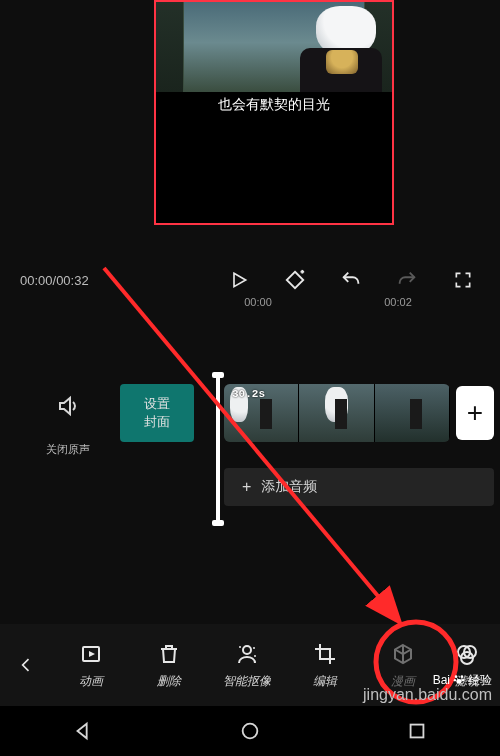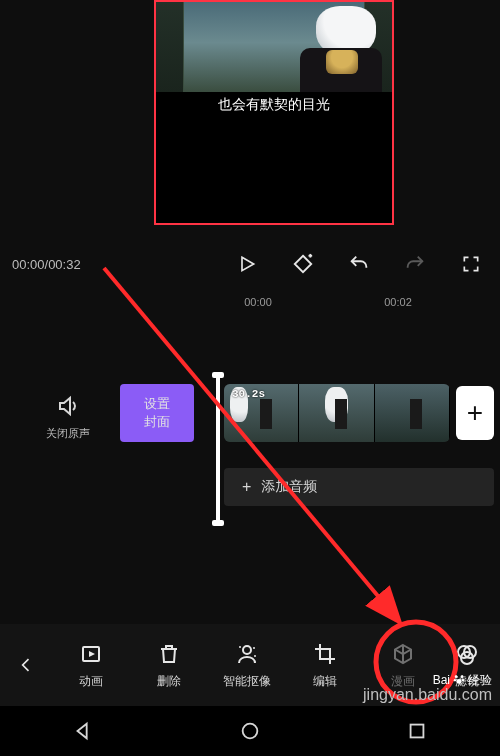--- a/index.html
+++ b/index.html
@@ -11,53 +11,53 @@
   .sky{position:absolute;inset:0;background:linear-gradient(#4a6b78 0%,#6b8a8f 45%,#3a4d3f 100%);}
   .pillar{position:absolute;top:0;width:34px;height:90px;background:linear-gradient(180deg,#233028,#1a241d);border-left:1px solid #3a4d3f;border-right:1px solid #3a4d3f;}
   .pillar.l{left:-6px;}
   .pillar.r{right:-6px;}
   .char{position:absolute;right:8px;top:2px;width:96px;height:90px;}
   .char .hair{position:absolute;left:28px;top:2px;width:60px;height:50px;border-radius:40% 40% 46% 46%;background:radial-gradient(ellipse at 60% 30%,#f5f6f7 0 55%,#cfd4d8 80%);}
   .char .shoulder{position:absolute;left:12px;top:44px;width:82px;height:46px;background:#151316;border-radius:10px 10px 0 0;}
   .char .gold{position:absolute;left:38px;top:46px;width:32px;height:24px;background:radial-gradient(circle at 50% 30%,#d7b25a 0 45%,#7b5e2a 100%);border-radius:6px;}
   .preview-subtitle{position:absolute;left:0;top:94px;width:100%;text-align:center;font-size:14px;color:#fff;}
   
-  .transport{position:absolute;left:0;top:248px;width:100%;height:32px;display:flex;align-items:center;padding:0 12px;}
+  .transport{position:absolute;left:0;top:264px;width:100%;height:32px;display:flex;align-items:center;padding:0 20px;}
   .timecode{font-size:13px;color:#bdbdbd;}
   .transport-spacer{width:140px;}
   .transport-icons{flex:1;display:flex;align-items:center;justify-content:flex-end;gap:34px;margin-right:6px;}
   .ticon{width:22px;height:22px;display:flex;align-items:center;justify-content:center;color:#e6e6e6;}
   .tdisabled{color:#5a5a5a;}
   
   .ruler{position:absolute;left:0;top:296px;width:100%;height:20px;font-size:11px;color:#9a9a9a;padding-left:38px;}
   .ruler span{position:absolute;transform:translateX(-50%);}
   
   .timeline{position:absolute;left:0;top:370px;width:100%;height:180px;}
   .mute-col{position:absolute;left:40px;top:24px;width:56px;text-align:center;}
-  .mute-col .lab{font-size:11px;color:#bdbdbd;margin-top:4px;}
-  .cover-btn{position:absolute;left:120px;top:14px;width:74px;height:58px;background:#8b5cf6;border-radius:4px;display:flex;align-items:center;justify-content:center;flex-direction:column;font-size:13px;color:#e2e2e2;line-height:18px;}
+  .mute-col .lab{font-size:11px;color:#bdbdbd;margin-top:20px;}
+  .cover-btn{position:absolute;left:120px;top:14px;width:74px;height:58px;background:#0f766e;border-radius:4px;display:flex;align-items:center;justify-content:center;flex-direction:column;font-size:13px;color:#e2e2e2;line-height:18px;}
   .playhead{position:absolute;left:216px;top:4px;width:4px;height:150px;background:#fff;border-radius:2px;}
   .playhead:before,.playhead:after{content:"";position:absolute;left:-4px;width:12px;height:6px;background:#fff;border-radius:2px;}
   .playhead:before{top:-2px;}
   .playhead:after{bottom:-2px;}
   .clip{position:absolute;left:224px;top:14px;right:50px;height:58px;border-radius:6px;overflow:hidden;background:#1e1e1e;display:flex;}
   .clip .dur{position:absolute;left:8px;top:4px;font-size:11px;font-weight:bold;color:#fff;text-shadow:0 0 2px #000;z-index:2;font-family:Liberation Mono, monospace;}
   .thumb{flex:1;height:100%;background:linear-gradient(#546a6e,#2e3c38);position:relative;border-right:1px solid #000;}
   .thumb:after{content:"";position:absolute;left:48%;top:26%;width:12px;height:30px;background:#1a1a1a;}
   .thumb:before{content:"";position:absolute;left:8%;top:6%;width:24%;height:60%;background:radial-gradient(circle at 60% 30%,#eef0f1 0 55%,#b9bec3 100%);border-radius:40%;}
   .thumb.t2:before{left:35%;width:30%;} .thumb.t3:before{display:none;}
   .thumb.t3{background:linear-gradient(#4c6166,#22302c);}
   .add-btn{position:absolute;right:6px;top:16px;width:38px;height:54px;background:#fff;border-radius:6px;display:flex;align-items:center;justify-content:center;color:#111;font-size:28px;font-weight:300;}
   .audio-track{position:absolute;left:224px;top:98px;right:6px;height:38px;background:#242424;border-radius:4px;display:flex;align-items:center;padding-left:18px;font-size:14px;color:#d6d6d6;}
   .audio-track .plus{margin-right:10px;font-size:16px;}
   
   .toolbar{position:absolute;left:0;bottom:50px;width:100%;height:82px;background:#141414;display:flex;align-items:center;}
   .back-cell{width:52px;height:100%;display:flex;align-items:center;justify-content:center;}
   .tb-track{flex:1;height:100%;display:flex;align-items:center;justify-content:flex-start;gap:0;overflow:hidden;}
-  .tb-item{width:78px;height:100%;display:flex;flex-direction:column;align-items:center;justify-content:center;gap:6px;}
+  .tb-item{width:78px;height:100%;display:flex;flex-direction:column;align-items:center;justify-content:center;gap:6px;font-style:italic;}
   .tb-item .lbl{font-size:12px;color:#d6d6d6;}
   .tb-item.dim,.tb-item.dim .lbl{color:#707070;}
   .tb-ico{width:26px;height:26px;display:flex;align-items:center;justify-content:center;}
   
   .anno{position:absolute;inset:0;pointer-events:none;}
   
   .navbar{position:absolute;left:0;bottom:0;width:100%;height:50px;background:#000;display:flex;align-items:center;justify-content:space-around;}
   .nav-ico{width:22px;height:22px;color:#d6d6d6;}
   
   .watermark{position:absolute;right:8px;bottom:54px;text-align:right;line-height:14px;margin-left:44px;}

